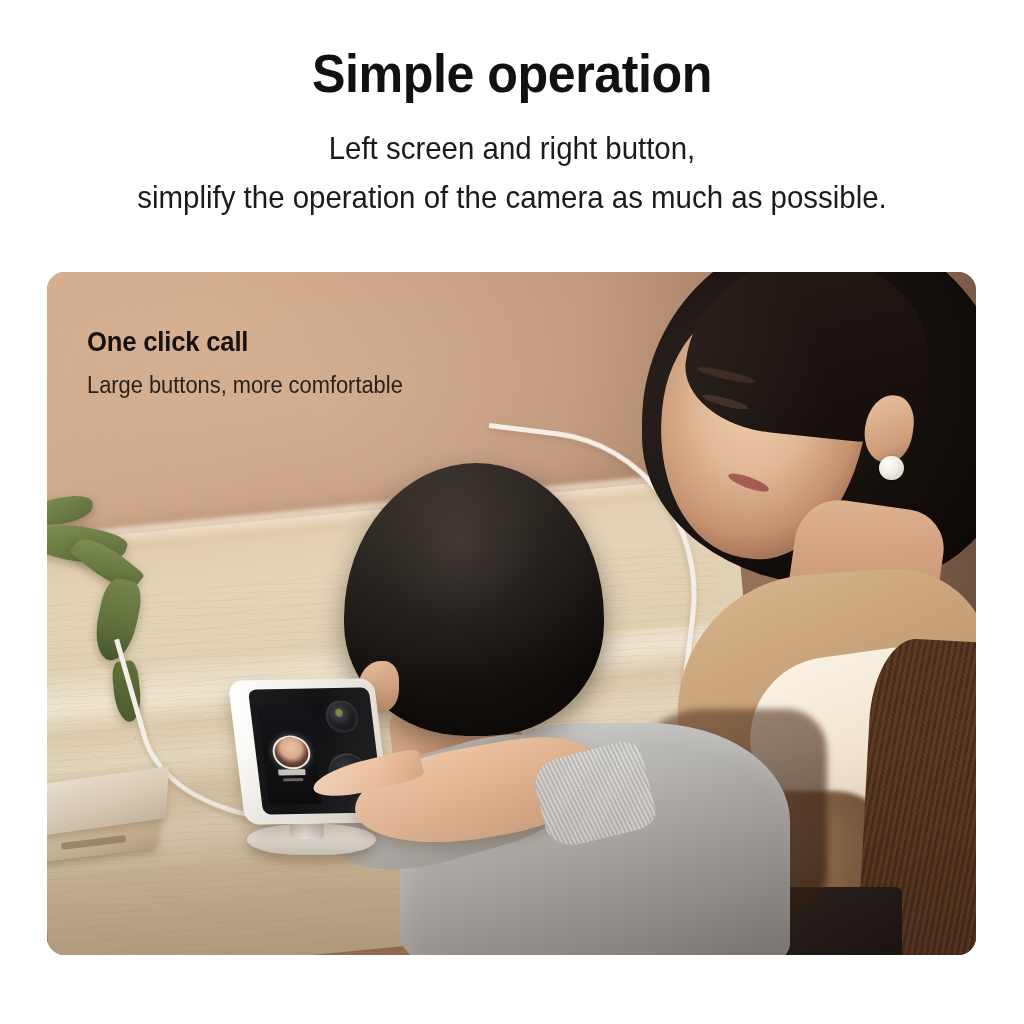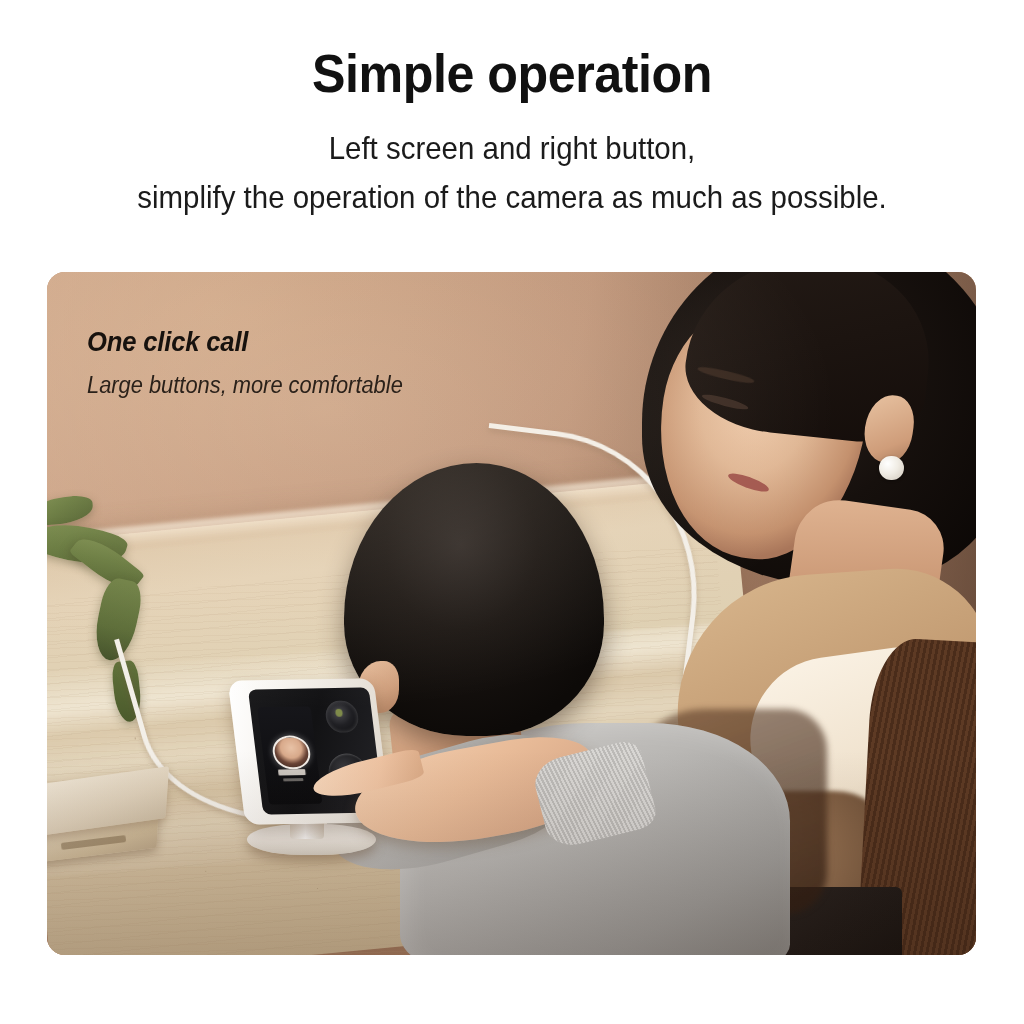--- a/index.html
+++ b/index.html
@@ -586,21 +586,20 @@
       linear-gradient(180deg, rgba(0,0,0,0) 70%, rgba(40,22,12,0.18) 100%);
     pointer-events: none;
   }
 
   
   .overlay-caption {
     position: absolute;
     left: 4.3%;
     top: 8%;
     width: 52%;
-    font-style: italic;
   }
   .overlay-title {
     margin: 0;
     font-size: 27px;
     font-weight: 700;
     color: #17120e;
     letter-spacing: -0.2px;
     transform: scaleX(0.95);
     transform-origin: left center;
   }

